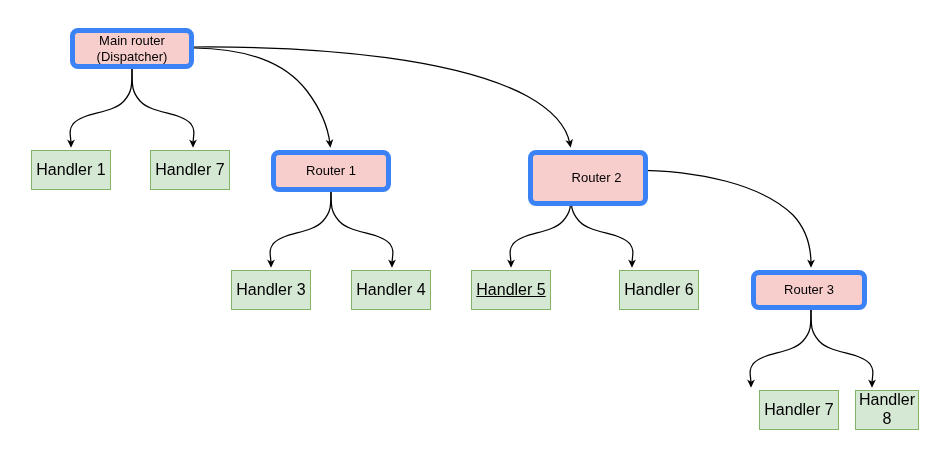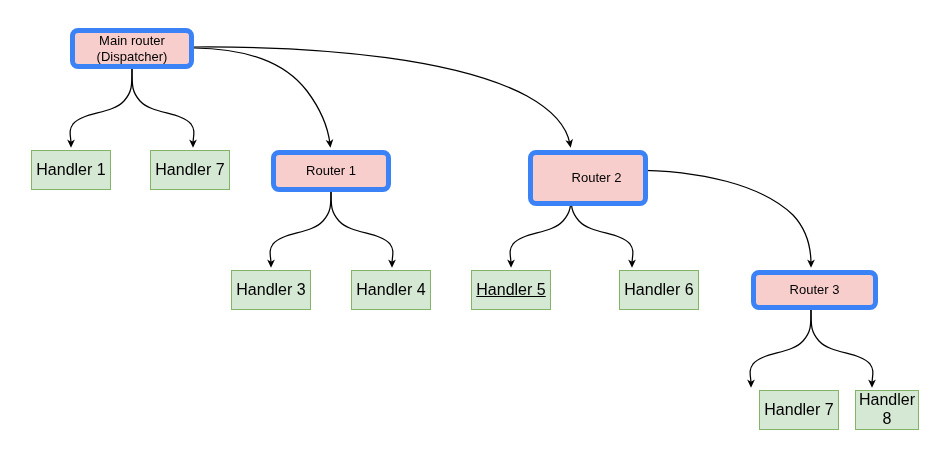--- a/index.html
+++ b/index.html
@@ -102,21 +102,21 @@
       </div>
       <div class="node node-handler" style="left: 351px; top: 270px; width: 80px; height: 40px;">
         <span class="node-label">Handler 4</span>
       </div>
       <div class="node node-handler" style="left: 471px; top: 270px; width: 80px; height: 40px; text-decoration: underline;">
         <span class="node-label">Handler 5</span>
       </div>
       <div class="node node-handler" style="left: 591px; top: 270px; width: 80px; height: 40px; margin-left: 28px;">
         <span class="node-label">Handler 6</span>
       </div>
-      <div class="node node-router" style="left: 751px; top: 270px; width: 127px; height: 40px;">
+      <div class="node node-router" style="left: 751px; top: 270px; width: 116px; height: 40px;">
         <span class="node-label">Router 3</span>
       </div>
       <div class="node node-handler" style="left: 711px; top: 390px; width: 80px; height: 40px; margin-left: 48px;">
         <span class="node-label">Handler 7</span>
       </div>
       <div class="node node-handler" style="left: 855px; top: 390px; width: 64px; height: 40px;">
         <span class="node-label">Handler 8</span>
       </div>
     </div>
 

